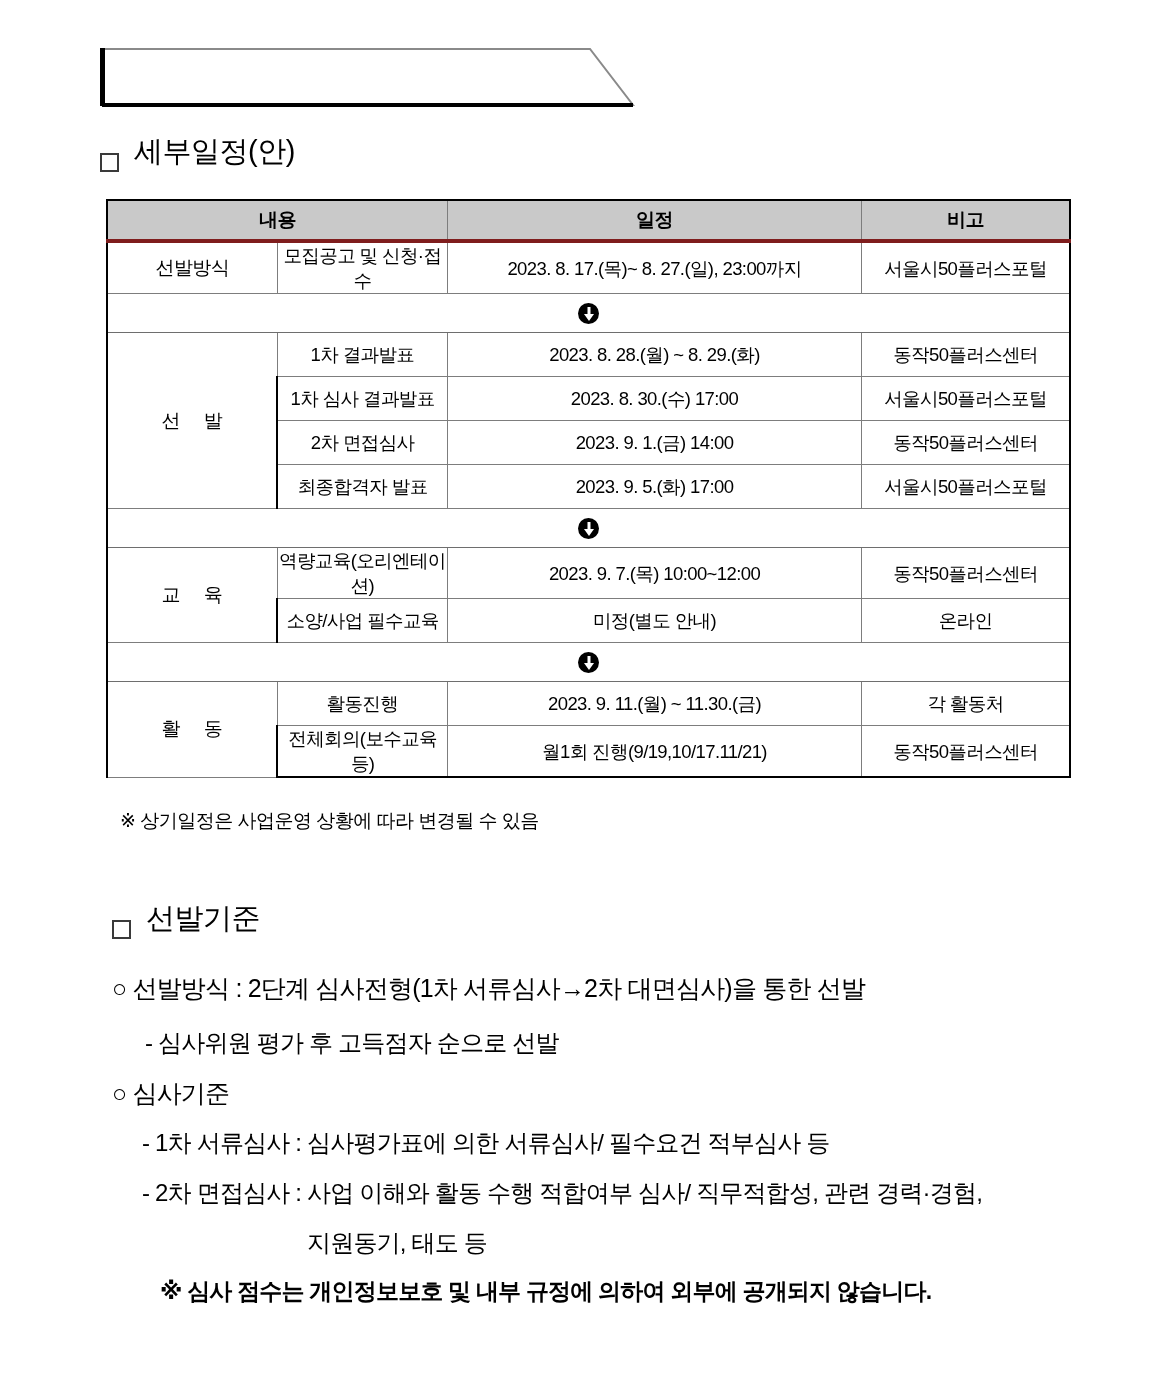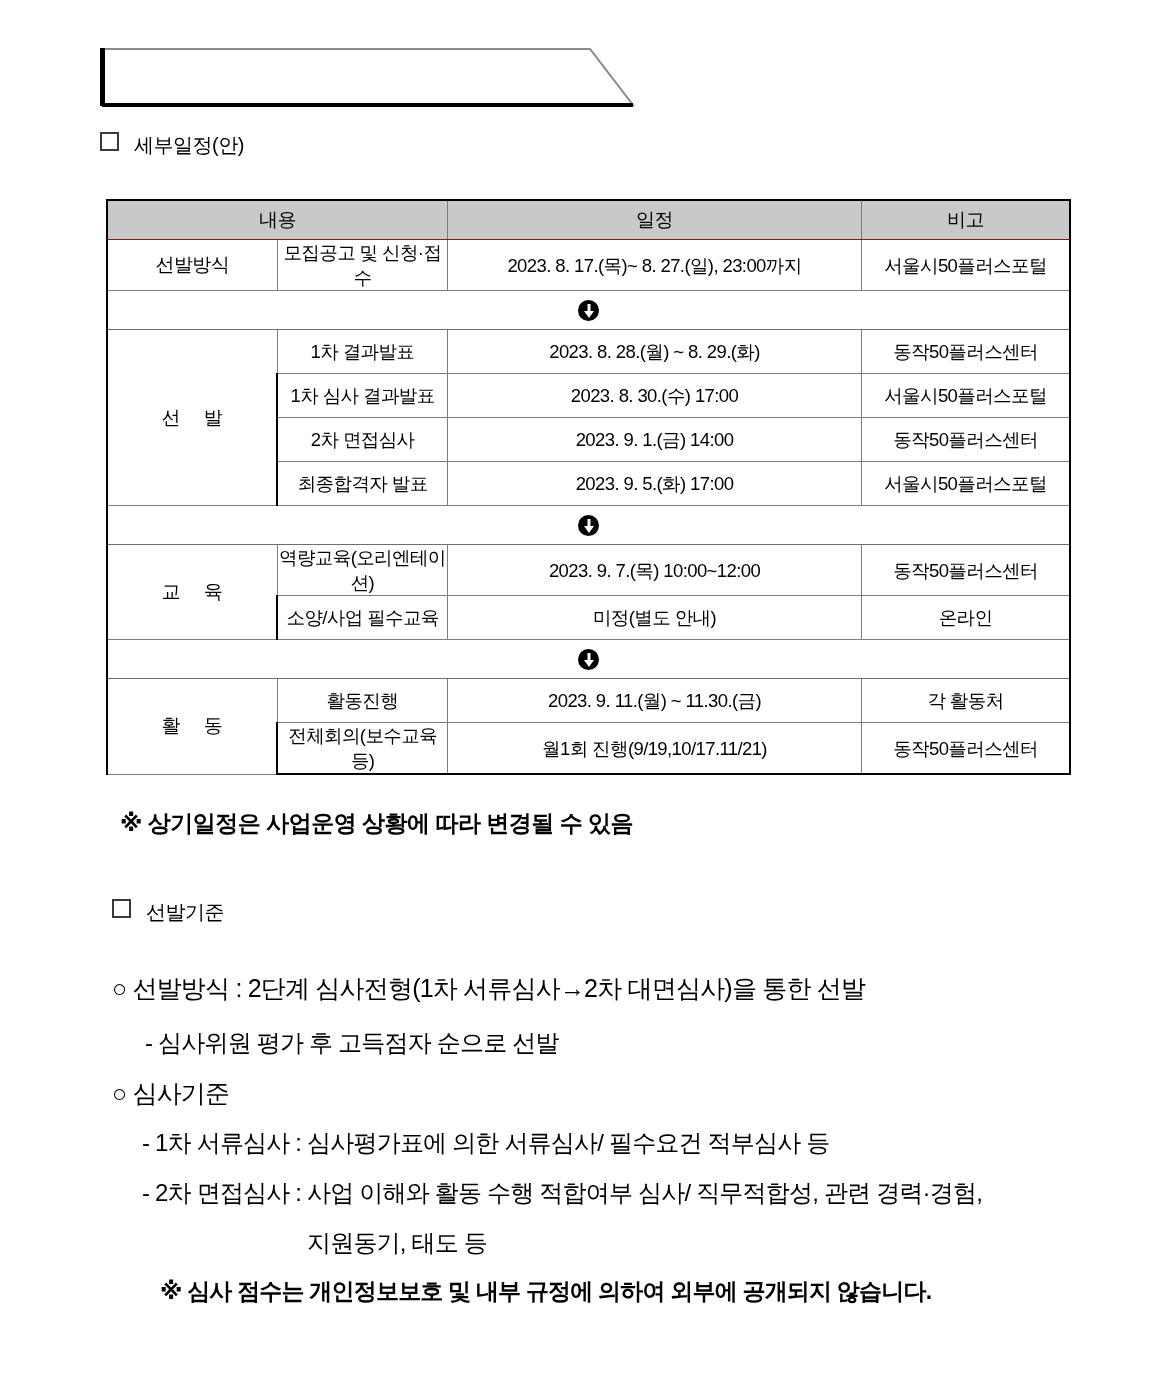--- a/index.html
+++ b/index.html
@@ -38,23 +38,23 @@
     font-size: 31px;
     font-weight: bold;
     letter-spacing: -0.5px;
     white-space: nowrap;
   }
 
   
   .sq-heading {
     position: absolute;
     display: flex;
-    align-items: flex-start;
+    align-items: flex-end;
     gap: 15px;
-    font-size: 20px;
+    font-size: 29px;
     letter-spacing: -0.5px;
     white-space: nowrap;
   }
   .sq-box {
     display: inline-block;
     width: 19px;
     height: 19px;
     border: 2px solid #3a3a3a;
     box-sizing: border-box;
     flex: 0 0 auto;
@@ -73,25 +73,25 @@
   }
   .sched-table td, .sched-table th {
     border: 1px solid #7d7d7d;
     text-align: center;
     vertical-align: middle;
     padding: 0;
     font-weight: normal;
   }
   .sched-table thead th {
     background: #c9c9c9;
-    font-weight: normal;
+    font-weight: bold;
     height: 38px;
     font-size: 19px;
     border-top: 2.5px solid #000;
-    border-bottom: 1px solid #7f1d1d;
+    border-bottom: 4px solid #7f1d1d;
   }
   .sched-table .cell-pad { height: 43px; }
   .cat-cell {
     letter-spacing: 9px;
     text-indent: 9px;
     font-size: 19px;
   }
   .cat-cell.nospace { letter-spacing: -0.6px; text-indent: 0; }
   .row-sep td {
     height: 38px;
@@ -134,22 +134,22 @@
   
   .sched-table tr > td:first-child,
   .sched-table tr > th:first-child { border-left: 2.5px solid #000; }
   .sched-table tr > td:last-child,
   .sched-table tr > th:last-child { border-right: 2.5px solid #000; }
   .sched-table tbody tr:last-child td { border-bottom: 2.5px solid #000; }
 
   
   .note-line {
     position: absolute;
-    font-size: 23px;
-    font-weight: bold;
+    font-size: 19px;
+    font-weight: normal;
     letter-spacing: -0.5px;
     white-space: nowrap;
   }
   .bullet-line {
     position: absolute;
     font-size: 25px;
     letter-spacing: -0.8px;
     white-space: nowrap;
   }
   .bullet-line.sm {

